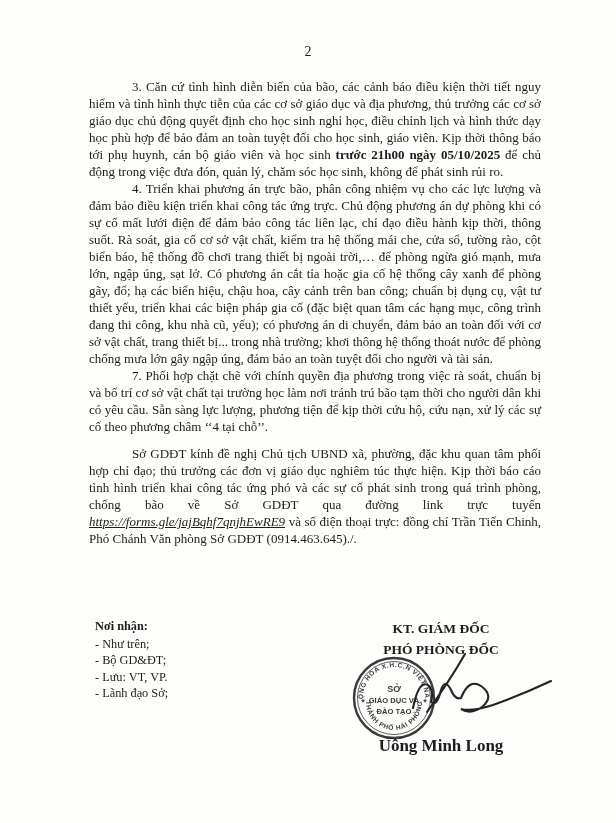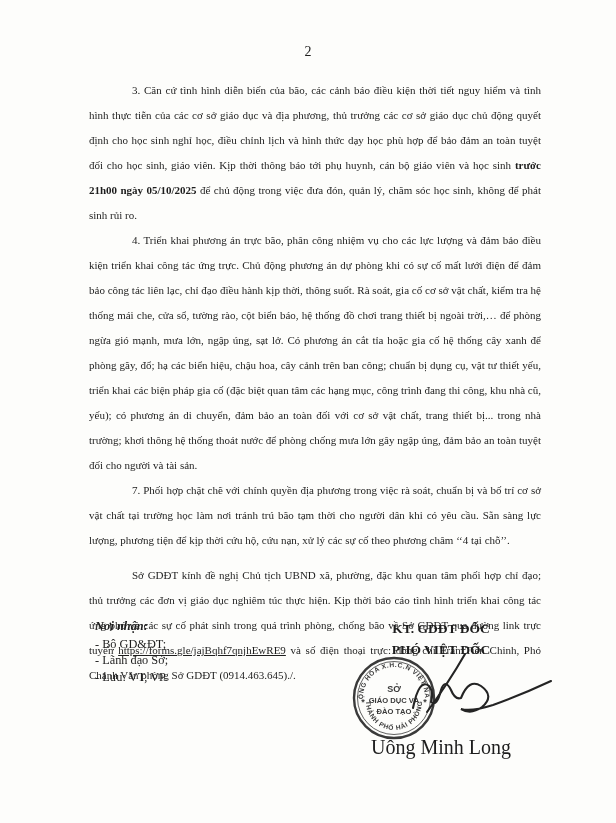--- a/index.html
+++ b/index.html
@@ -20,66 +20,65 @@
     left: 0;
     width: 100%;
     text-align: center;
     font-size: 14px;
   }
   .body-text {
     position: absolute;
     top: 78px;
     left: 89px;
     width: 452px;
-    font-size: 11px;
-    line-height: 25px;
+    font-size: 13px;
+    line-height: 17px;
     text-align: justify;
   }
   .body-text p {
     margin: 0;
     text-indent: 43px;
   }
   .body-text p.closing { margin-top: 10px; }
   .bold { font-weight: bold; }
-  .doc-link { text-decoration: underline; }
+  .doc-link { text-decoration: underline; font-style: italic; }
   .footer {
     position: absolute;
     top: 618px;
     left: 0;
     width: 100%;
   }
   .recipients {
     position: absolute;
     left: 95px;
     top: 0;
     width: 220px;
     font-size: 12.3px;
     line-height: 16.2px;
   }
   .recipients .label {
     font-weight: bold;
-    font-style: italic;
     margin-bottom: 2px;
   }
   .sign-block {
     position: absolute;
     left: 351px;
     top: 0;
     width: 180px;
     text-align: center;
   }
   .sign-title {
     font-weight: bold;
     font-size: 13.5px;
     line-height: 21px;
   }
   .sign-spacer { height: 76px; }
   .sign-name {
-    font-weight: normal;
-    font-size: 20px;
+    font-weight: bold;
+    font-size: 17px;
   }
   .seal-svg {
     position: absolute;
     left: 343px;
     top: 648px;
     width: 218px;
     height: 128px;
   }
   .seal-arc-text {
     font-family: "Liberation Sans", sans-serif;
@@ -105,28 +104,29 @@
   <div class="body-text">
     <p><span>3. Căn cứ tình hình diễn biến của bão, các cảnh báo điều kiện thời tiết nguy hiểm và tình hình thực tiễn của các cơ sở giáo dục và địa phương, thủ trưởng các cơ sở giáo dục chủ động quyết định cho học sinh nghỉ học, điều chỉnh lịch và hình thức dạy học phù hợp để bảo đảm an toàn tuyệt đối cho học sinh, giáo viên. Kịp thời thông báo tới phụ huynh, cán bộ giáo viên và học sinh </span><span class="bold">trước 21h00 ngày 05/10/2025</span><span> để chủ động trong việc đưa đón, quản lý, chăm sóc học sinh, không để phát sinh rủi ro.</span></p>
     <p>4. Triển khai phương án trực bão, phân công nhiệm vụ cho các lực lượng và đảm bảo điều kiện triển khai công tác ứng trực. Chủ động phương án dự phòng khi có sự cố mất lưới điện để đảm bảo công tác liên lạc, chỉ đạo điều hành kịp thời, thông suốt. Rà soát, gia cố cơ sở vật chất, kiểm tra hệ thống mái che, cửa sổ, tường rào, cột biển báo, hệ thống đồ chơi trang thiết bị ngoài trời,… để phòng ngừa gió mạnh, mưa lớn, ngập úng, sạt lở. Có phương án cắt tỉa hoặc gia cố hệ thống cây xanh để phòng gãy, đổ; hạ các biển hiệu, chậu hoa, cây cảnh trên ban công; chuẩn bị dụng cụ, vật tư thiết yếu, triển khai các biện pháp gia cố (đặc biệt quan tâm các hạng mục, công trình đang thi công, khu nhà cũ, yếu); có phương án di chuyển, đảm bảo an toàn đối với cơ sở vật chất, trang thiết bị... trong nhà trường; khơi thông hệ thống thoát nước để phòng chống mưa lớn gây ngập úng, đảm bảo an toàn tuyệt đối cho người và tài sản.</p>
     <p>7. Phối hợp chặt chẽ với chính quyền địa phương trong việc rà soát, chuẩn bị và bố trí cơ sở vật chất tại trường học làm nơi tránh trú bão tạm thời cho người dân khi có yêu cầu. Sẵn sàng lực lượng, phương tiện để kịp thời cứu hộ, cứu nạn, xử lý các sự cố theo phương châm ‘‘4 tại chỗ’’.</p>
     <p class="closing"><span>Sở GDĐT kính đề nghị Chủ tịch UBND xã, phường, đặc khu quan tâm phối hợp chỉ đạo; thủ trưởng các đơn vị giáo dục nghiêm túc thực hiện. Kịp thời báo cáo tình hình triển khai công tác ứng phó và các sự cố phát sinh trong quá trình phòng, chống bão về Sở GDĐT qua đường link trực tuyến </span><span class="doc-link">https://forms.gle/jajBqhf7qnjhEwRE9</span><span> và số điện thoại trực: đồng chí Trần Tiến Chinh, Phó Chánh Văn phòng Sở GDĐT (0914.463.645)./.</span></p>
   </div>
 
   <div class="footer">
     <div class="recipients">
       <div class="label">Nơi nhận:</div>
+      <div>- Như trên;</div>
       <div>- Bộ GD&amp;ĐT;</div>
+      <div>- Lưu: VT, VP.</div>
       <div>- Lãnh đạo Sở;</div>
-      <div>- Lưu: VT, VP.</div>
     </div>
 
     <div class="sign-block">
-      <div class="sign-title">KT. GDĐT ĐỐC</div>
-      <div class="sign-title">PHÓ VIỆT ĐỐC</div>
+      <div class="sign-title">KT. GIÁM ĐỐC</div>
+      <div class="sign-title">PHÓ PHÒNG ĐỐC</div>
       <div class="sign-spacer"></div>
       <div class="sign-name">Uông Minh Long</div>
     </div>
   </div>
 
   <svg class="seal-svg" viewBox="0 0 218 128" xmlns="http://www.w3.org/2000/svg">
     <defs>
       <path id="arcTop" d="M 20,50 A 31,31 0 0 1 82,50"></path>
       <path id="arcBottom" d="M 23,54 A 28,28 0 0 0 79,54"></path>
     </defs>

